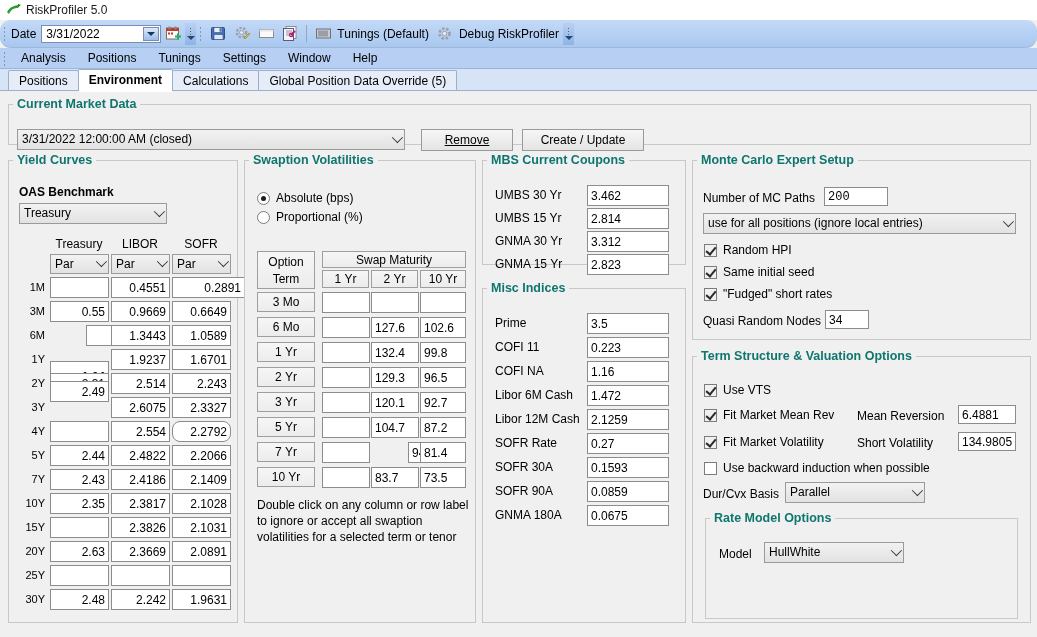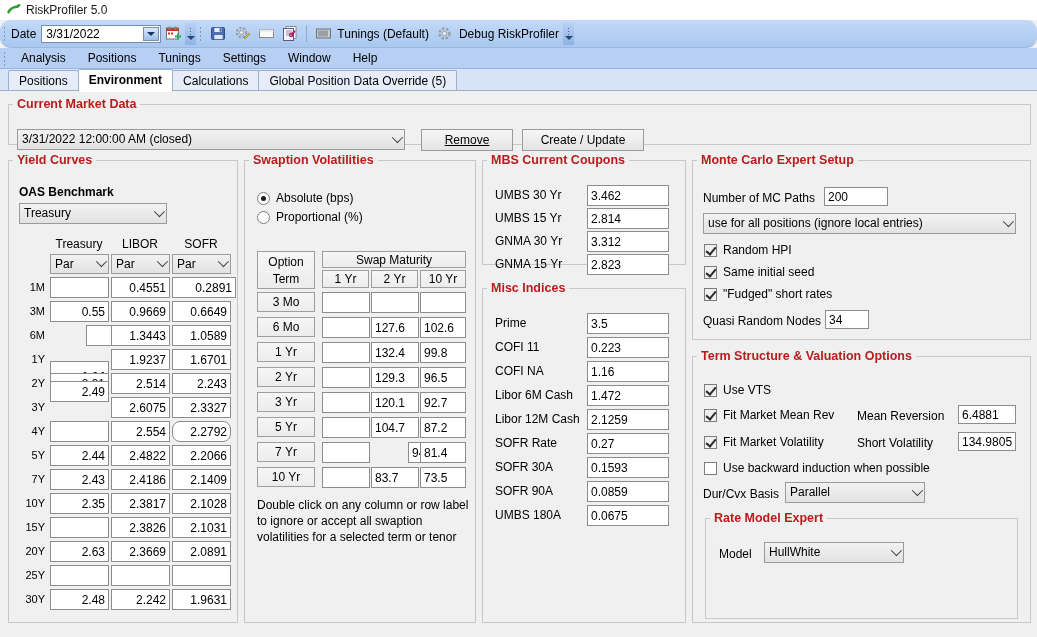--- a/index.html
+++ b/index.html
@@ -63,21 +63,21 @@
   .tab.active{background:#ffffff;font-weight:bold;z-index:3;height:21px;line-height:21px;}
   .tab.active::after{content:"";position:absolute;left:0;right:0;bottom:-1px;height:2px;background:#fff;}
 
   
   .page{background:#f0f0f0;height:calc(637px - 90px);padding:0;position:relative;}
 
   fieldset.grp{
     border:1px solid #c8c8c8;margin:0;padding:0;position:absolute;background:transparent;
   }
   fieldset.grp > legend{
-    font-weight:bold;font-size:12.5px;padding:0 4px;margin-left:4px;color:#b91c1c;
+    font-weight:bold;font-size:12.5px;padding:0 4px;margin-left:4px;color:#0f766e;
   }
   .lbl{font-size:12px;}
   .inp{
     background:#fff;border:1px solid #8c8c8c;box-sizing:border-box;
     font-family:"Liberation Sans", sans-serif;font-size:12px;
     padding:1px 3px;height:19px;line-height:16px;
   }
   .inp.num{text-align:right;}
   .combo{
     background:linear-gradient(#f2f2f2,#e2e2e2);border:1px solid #9a9a9a;box-sizing:border-box;
@@ -251,21 +251,21 @@
     </div>
     <div class="combo" style="position:absolute;left:163px;top:87px;width:59px;height:20px;line-height:18px;">
       <span>Par</span>
       <span class="chev"></span>
     </div>
 
     <div id="yield-rows" style="position:absolute;left:0;top:110px;width:228px;">
         <div class="lbl" style="position: absolute; left: 6px; top: 4px; width: 30px; text-align: right; font-size: 11px;">1M</div>
         <input class="inp num" style="position: absolute; left: 41px; top: 0px; width: 59px; height: 21px;">
         <input class="inp num" value="0.4551" style="position: absolute; left: 102px; top: 0px; width: 59px; height: 21px;">
-        <input class="inp num" value="0.2891" style="position: absolute; left: 163px; top: 0px; width: 64px; height: 21px;">
+        <input class="inp num" value="0.2891" style="position: absolute; left: 163px; top: 0px; width: 73px; height: 21px;">
         <div class="lbl" style="position: absolute; left: 6px; top: 28px; width: 30px; text-align: right; font-size: 11px;">3M</div>
         <input class="inp num" value="0.55" style="position: absolute; left: 41px; top: 24px; width: 59px; height: 21px;">
         <input class="inp num" value="0.9669" style="position: absolute; left: 102px; top: 24px; width: 59px; height: 21px;">
         <input class="inp num" value="0.6649" style="position: absolute; left: 163px; top: 24px; width: 59px; height: 21px;">
         <div class="lbl" style="position: absolute; left: 6px; top: 52px; width: 30px; text-align: right; font-size: 11px;">6M</div>
         <input class="inp num" value="1.04" style="position: absolute; left: 41px; top: 48px; width: 59px; height: 21px; margin-left: 36px;">
         <input class="inp num" value="1.3443" style="position: absolute; left: 102px; top: 48px; width: 59px; height: 21px;">
         <input class="inp num" value="1.0589" style="position: absolute; left: 163px; top: 48px; width: 59px; height: 21px;">
         <div class="lbl" style="position: absolute; left: 6px; top: 76px; width: 30px; text-align: right; font-size: 11px;">1Y</div>
         <input class="inp num" value="1.64" style="position: absolute; left: 41px; top: 84px; width: 59px; height: 31px; font-weight: bold;">
@@ -399,29 +399,29 @@
         <div class="lbl" style="position: absolute; left: 12px; top: 75px;">Libor 6M Cash</div>
         <input class="inp" value="1.472" style="position: absolute; left: 104px; top: 72px; width: 82px; height: 21px;">
         <div class="lbl" style="position: absolute; left: 12px; top: 99px;">Libor 12M Cash</div>
         <input class="inp" value="2.1259" style="position: absolute; left: 104px; top: 96px; width: 82px; height: 21px;">
         <div class="lbl" style="position: absolute; left: 12px; top: 123px;">SOFR Rate</div>
         <input class="inp" value="0.27" style="position: absolute; left: 104px; top: 120px; width: 82px; height: 21px;">
         <div class="lbl" style="position: absolute; left: 12px; top: 147px;">SOFR 30A</div>
         <input class="inp" value="0.1593" style="position: absolute; left: 104px; top: 144px; width: 82px; height: 21px;">
         <div class="lbl" style="position: absolute; left: 12px; top: 171px;">SOFR 90A</div>
         <input class="inp" value="0.0859" style="position: absolute; left: 104px; top: 168px; width: 82px; height: 21px;">
-        <div class="lbl" style="position: absolute; left: 12px; top: 195px;">UMBS 180A</div>
+        <div class="lbl" style="position: absolute; left: 12px; top: 195px;">GNMA 180A</div>
         <input class="inp" value="0.0675" style="position: absolute; left: 104px; top: 192px; width: 82px; height: 21px;">
       </div>
   </fieldset>
 
   <fieldset class="grp" style="left:692px;top:62px;width:337px;height:185px;">
     <legend>Monte Carlo Expert Setup</legend>
     <div class="lbl" style="position:absolute;left:10px;top:24px;">Number of MC Paths</div>
-    <input class="inp" style="position: absolute; left: 131px; top: 20px; width: 64px;" value="200">
+    <input class="inp" style="position: absolute; left: 131px; top: 20px; width: 64px; font-family: Liberation Mono, monospace;" value="200">
     <div class="combo" style="position:absolute;left:10px;top:46px;width:313px;">
       <span>use for all positions (ignore local entries)</span>
       <span class="chev"></span>
     </div>
     <div class="row" style="position:absolute;left:11px;top:76px;">
       <span class="cbx on grey"></span>
       <span class="lbl" style="margin-left:6px;">Random HPI</span>
     </div>
     <div class="row" style="position:absolute;left:11px;top:98px;">
       <span class="cbx on grey"></span>
@@ -462,21 +462,21 @@
       <span class="lbl" style="margin-left:6px;">Use backward induction when possible</span>
     </div>
 
     <div class="lbl" style="position:absolute;left:10px;top:124px;">Dur/Cvx Basis</div>
     <div class="combo" style="position:absolute;left:92px;top:119px;width:140px;">
       <span>Parallel</span>
       <span class="chev"></span>
     </div>
 
     <fieldset class="grp" style="left:12px;top:148px;width:311px;height:106px;">
-      <legend>Rate Model Expert</legend>
+      <legend>Rate Model Options</legend>
       <div class="lbl" style="position:absolute;left:13px;top:22px;">Model</div>
       <div class="combo" style="position:absolute;left:58px;top:17px;width:140px;">
         <span>HullWhite</span>
         <span class="chev"></span>
       </div>
     </fieldset>
   </fieldset>
 
 </div>
 

